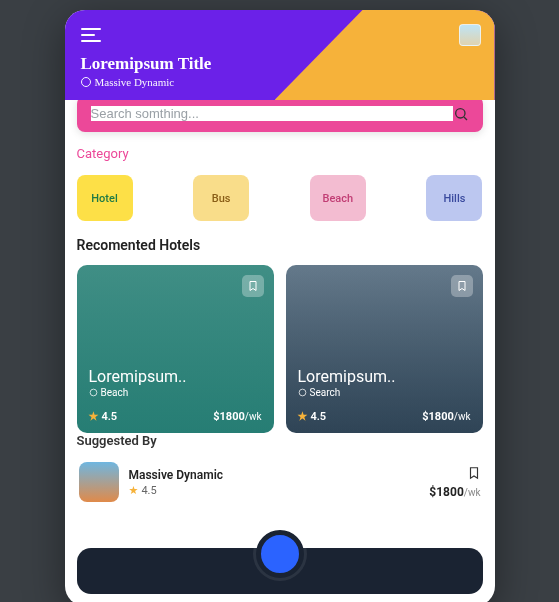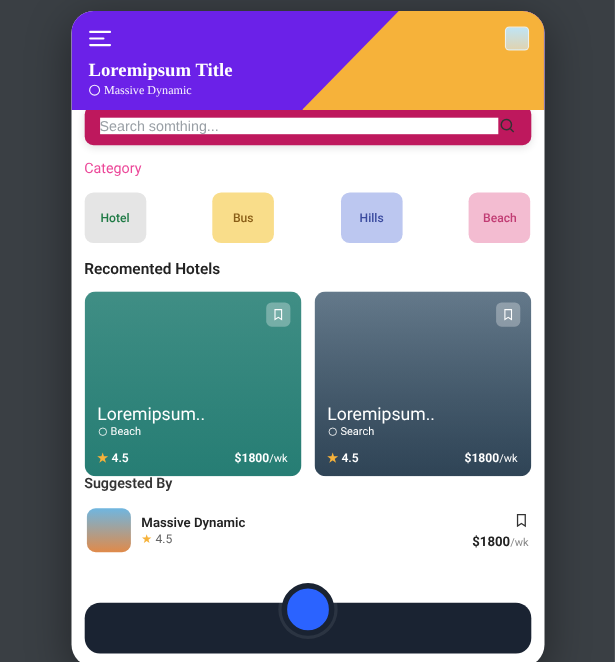--- a/index.html
+++ b/index.html
@@ -42,38 +42,38 @@
     width: 22px; height: 22px; border-radius: 4px;
     background: linear-gradient(180deg,#bfe4f5,#e0d3b0);
     border:1px solid rgba(255,255,255,0.6);
   }
   .title { position: relative; font-size: 17px; font-weight: 700; margin-top: 12px; }
   .subtitle { position: relative; font-size: 11px; display:flex; align-items:center; gap:4px; margin-top:2px; opacity:0.95; }
   .loc-icon { width:10px; height:10px; border:1.5px solid #fff; border-radius:50%; position:relative; }
   .content { padding: 0 12px 100px 12px; }
   .search {
     margin-top: -4px;
-    background:#be185d;
+    background:#ec4899;
     border-radius:8px;
     box-shadow:0 2px 8px rgba(0,0,0,0.12);
-    display:flex; align-items:center;
+    display:flex; align-items:flex-start;
     padding:10px 14px;
   }
   .search input {
     flex:1; border:none; outline:none; font-size:13px; color:#333;
   }
   .search input::placeholder { color:#9aa0a6; }
   .section-label { font-size:13px; color:#ec4899; margin-top:14px; }
   .cats { display:flex; justify-content:space-between; margin-top:14px; }
   .cat {
     width:56px; height:46px; border-radius:8px;
     display:flex; align-items:center; justify-content:center;
     font-size:11px; font-weight:500; cursor:pointer;
   }
-  .c0{ background:#e5e5e5; color:#1f7a45; }
+  .c0{ background:#fde047; color:#1f7a45; }
   .c1{ background:#f9dd8a; color:#8a5e17; }
   .c2{ background:#bcc7f0; color:#3a4a9e; }
   .c3{ background:#f3bcd1; color:#c13d74; }
   .rec-title { font-size:14px; font-weight:600; color:#222; margin-top:16px; }
   .cards { display:flex; gap:12px; margin-top:12px; }
   .card {
     flex:1; height:168px; border-radius:10px; position:relative;
     background-size:cover; background-position:center;
     color:#fff; overflow:hidden; cursor:pointer;
   }
@@ -147,22 +147,22 @@
       <svg width="16" height="16" viewBox="0 0 24 24" fill="none" stroke="#333" stroke-width="2">
         <circle cx="11" cy="11" r="7"></circle>
           <line x1="21" y1="21" x2="16.5" y2="16.5"></line>
       </svg>
     </div>
 
     <div class="section-label">Category</div>
     <div class="cats">
       <div class="cat c0">Hotel</div>
       <div class="cat c1">Bus</div>
+      <div class="cat c3">Beach</div>
       <div class="cat c2">Hills</div>
-      <div class="cat c3">Beach</div>
     </div>
 
     <div class="rec-title">Recomented Hotels</div>
     <div class="cards">
       <div class="card card0">
         <div class="bookmark">
           <svg width="12" height="14" viewBox="0 0 24 24" fill="none" stroke="#fff" stroke-width="2">
               <path d="M6 3h12v18l-6-4-6 4z"></path>
             </svg>
         </div>

